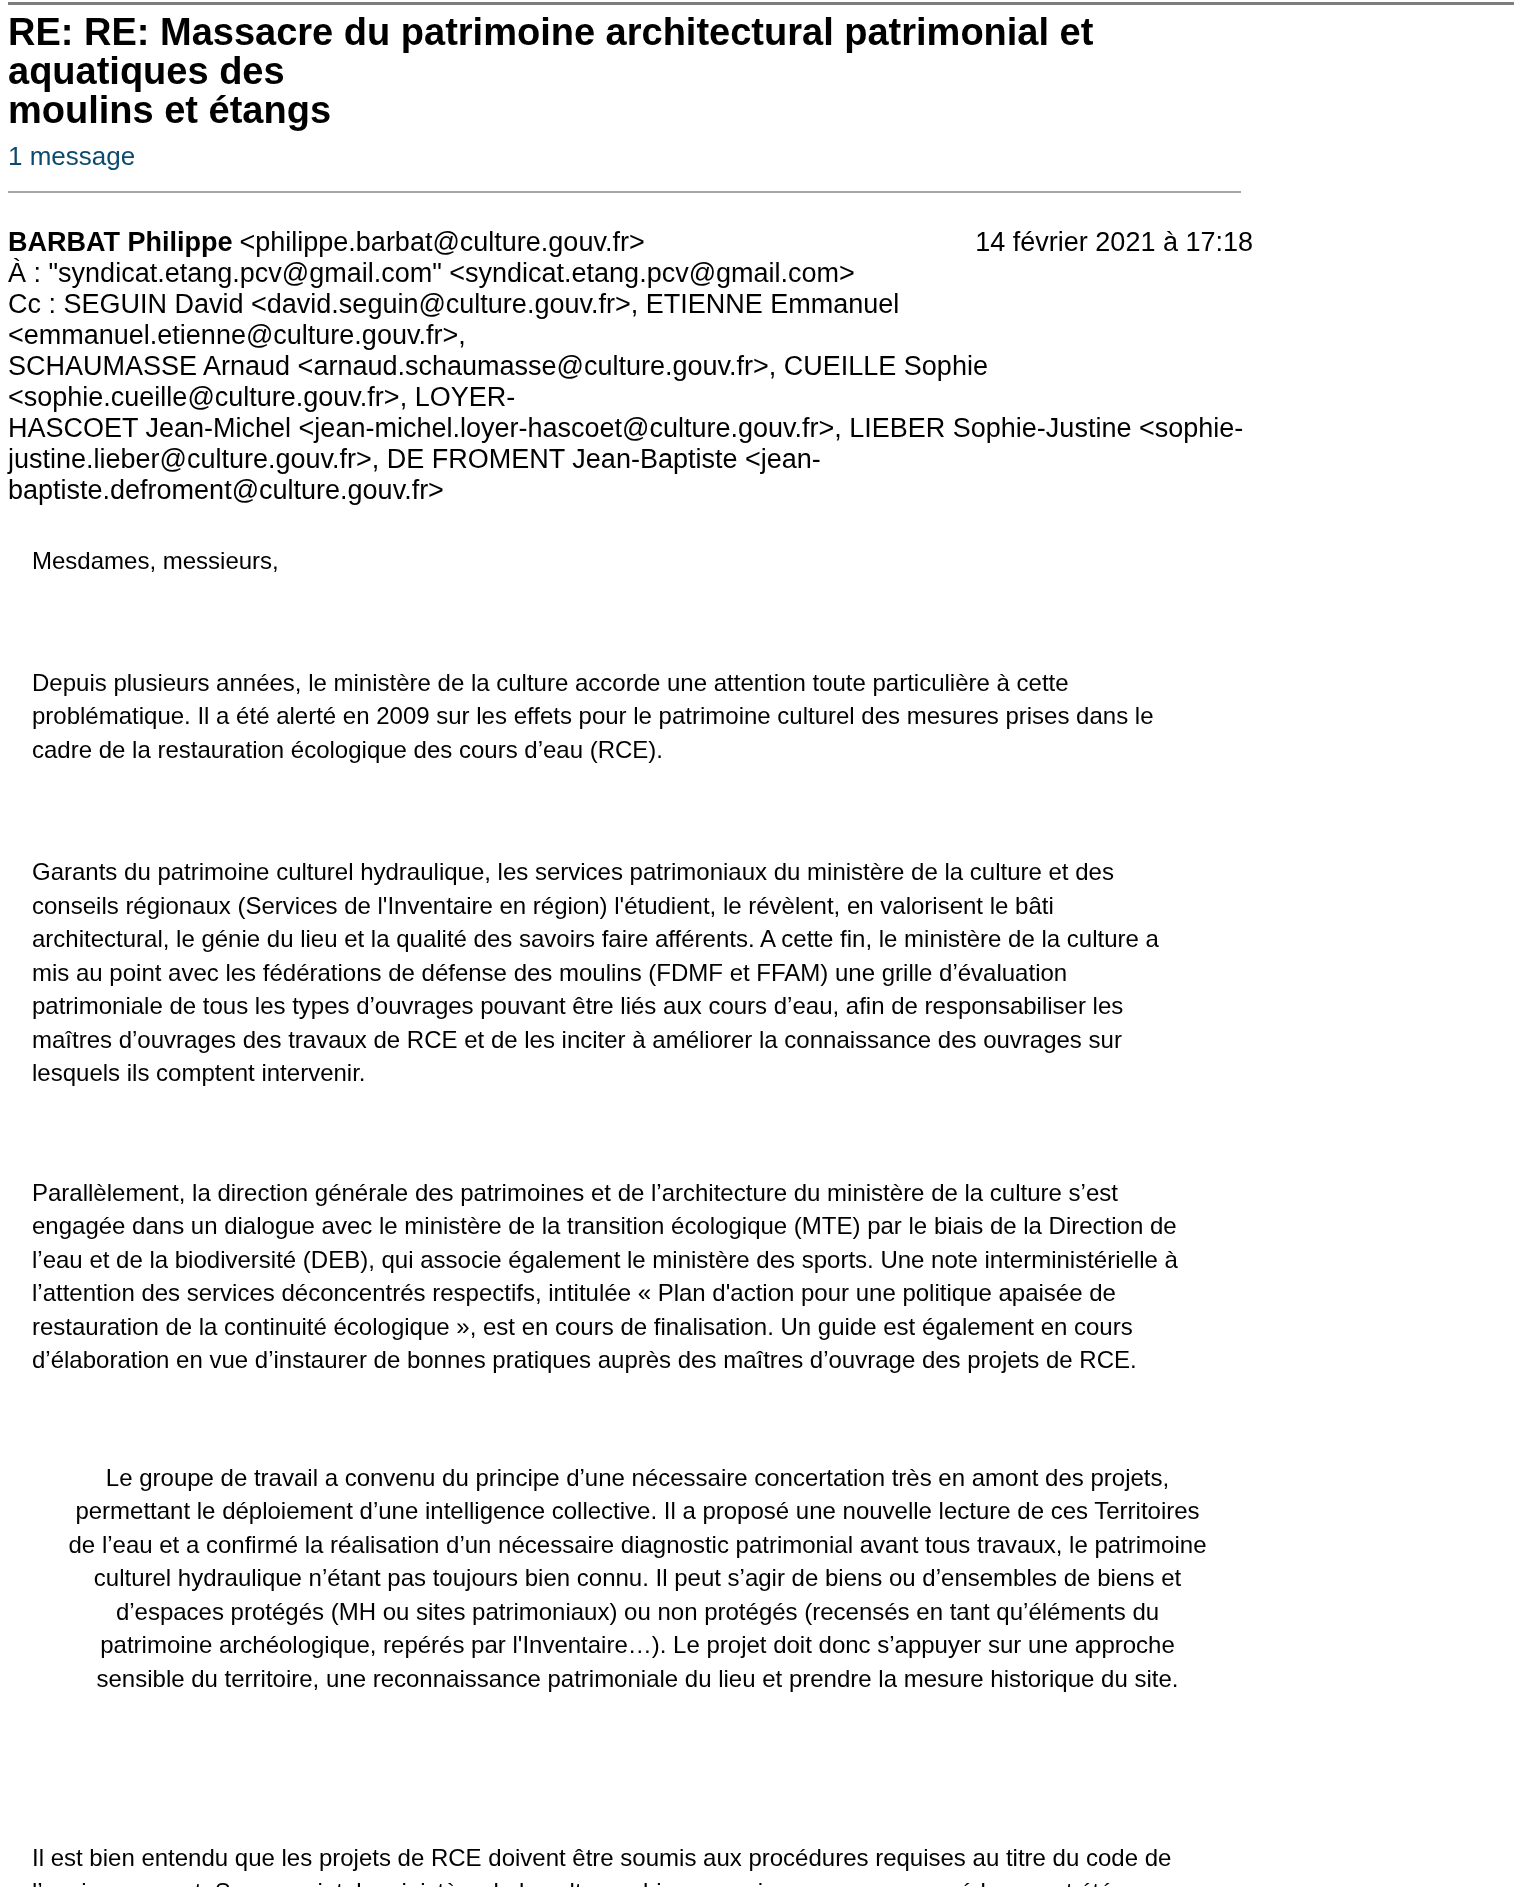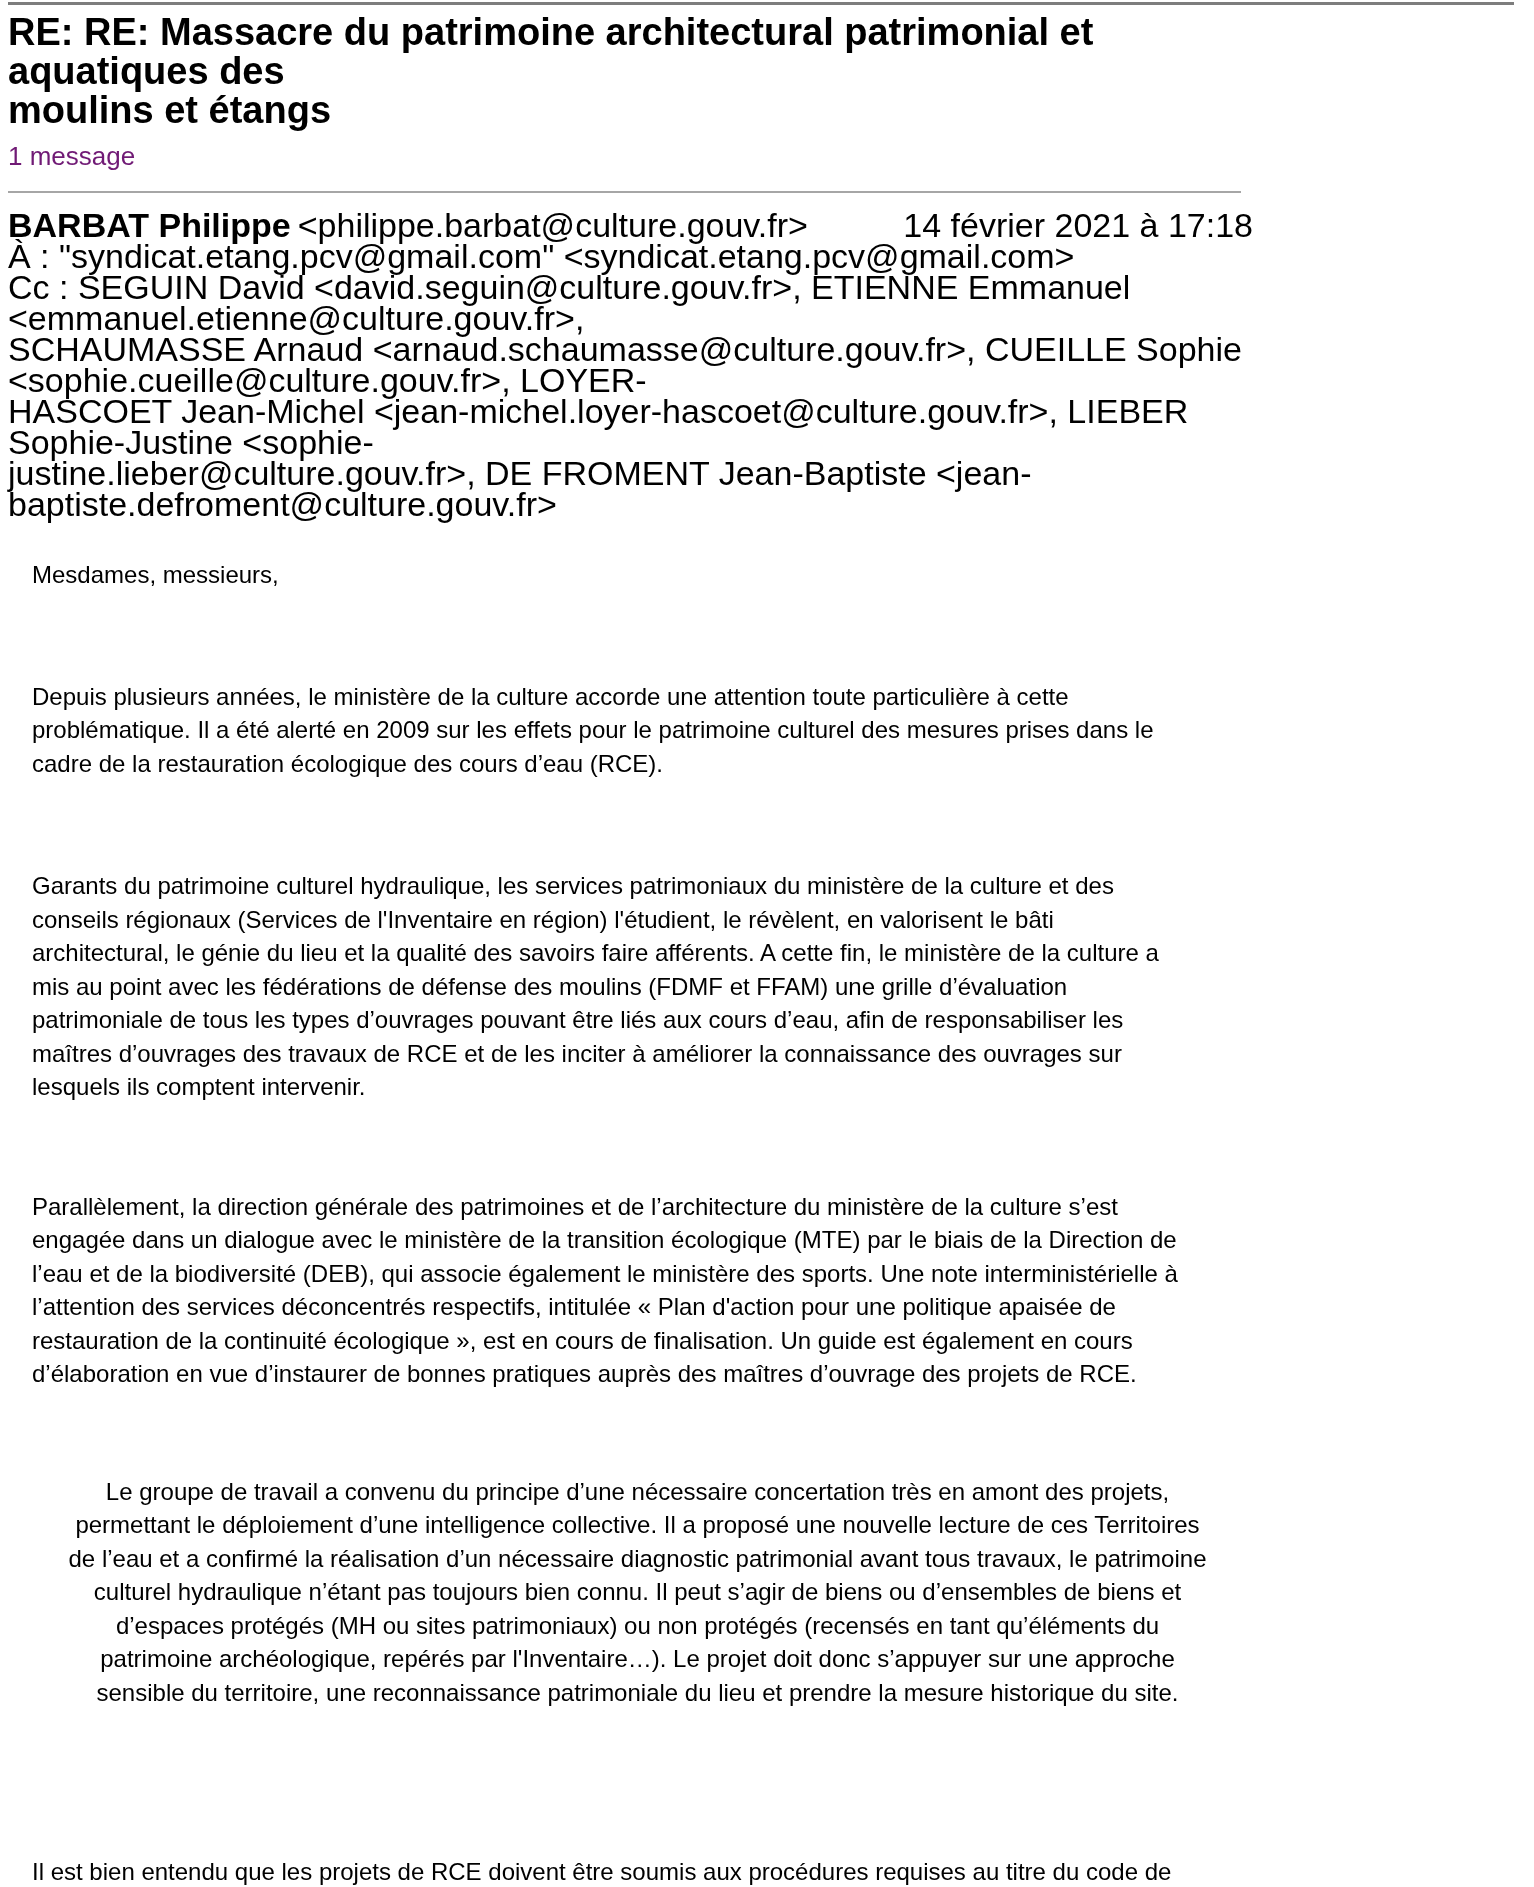--- a/index.html
+++ b/index.html
@@ -37,31 +37,31 @@
     font-weight: bold;
     color: #000000;
     white-space: pre-line;
     letter-spacing: 0;
   }
   .message-count {
     margin-top: 13px;
     padding-left: 8px;
     font-size: 26px;
     line-height: 27px;
-    color: #701a75;
+    color: #0c4a6e;
   }
   .divider {
     margin: 21px 20px 0 8px;
     height: 2px;
     background: #a6a6a6;
   }
   .meta {
-    margin-top: 17px;
+    margin-top: 34px;
     padding: 0 8px 0 8px;
-    font-size: 34px;
+    font-size: 27px;
     line-height: 31px;
     color: #000000;
   }
   .meta-row1 {
     display: flex;
     justify-content: space-between;
     align-items: flex-start;
   }
   .sender-name {
     font-weight: bold;

